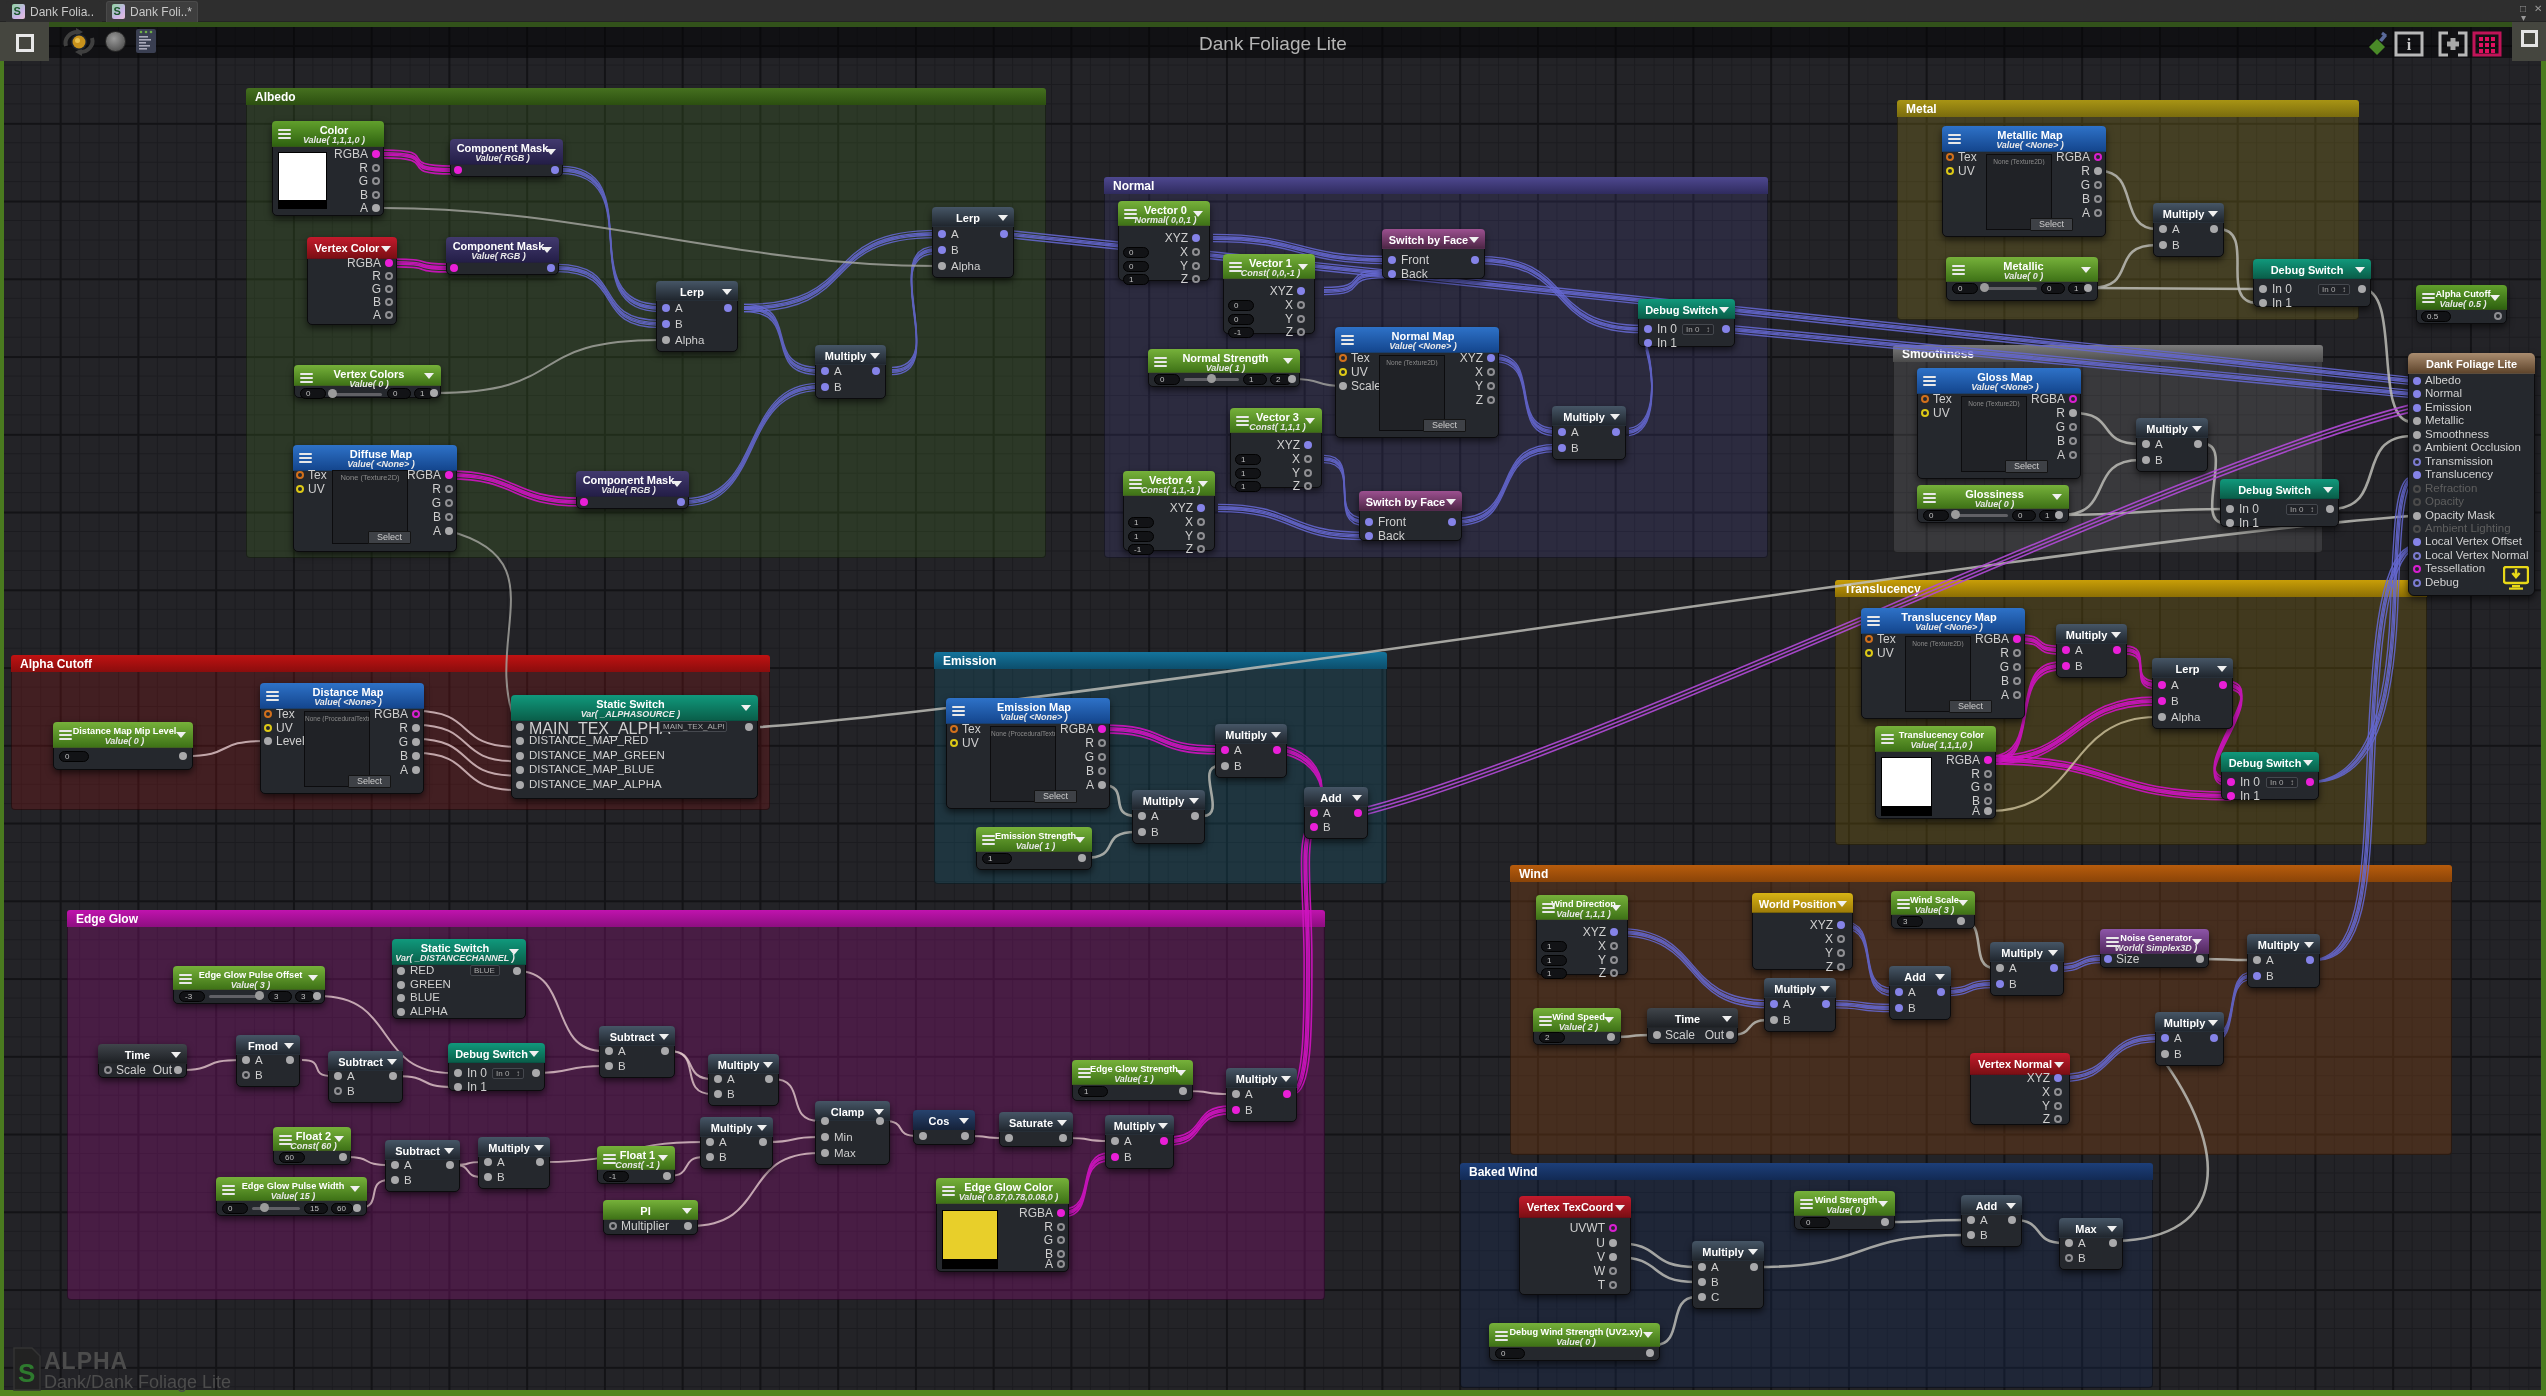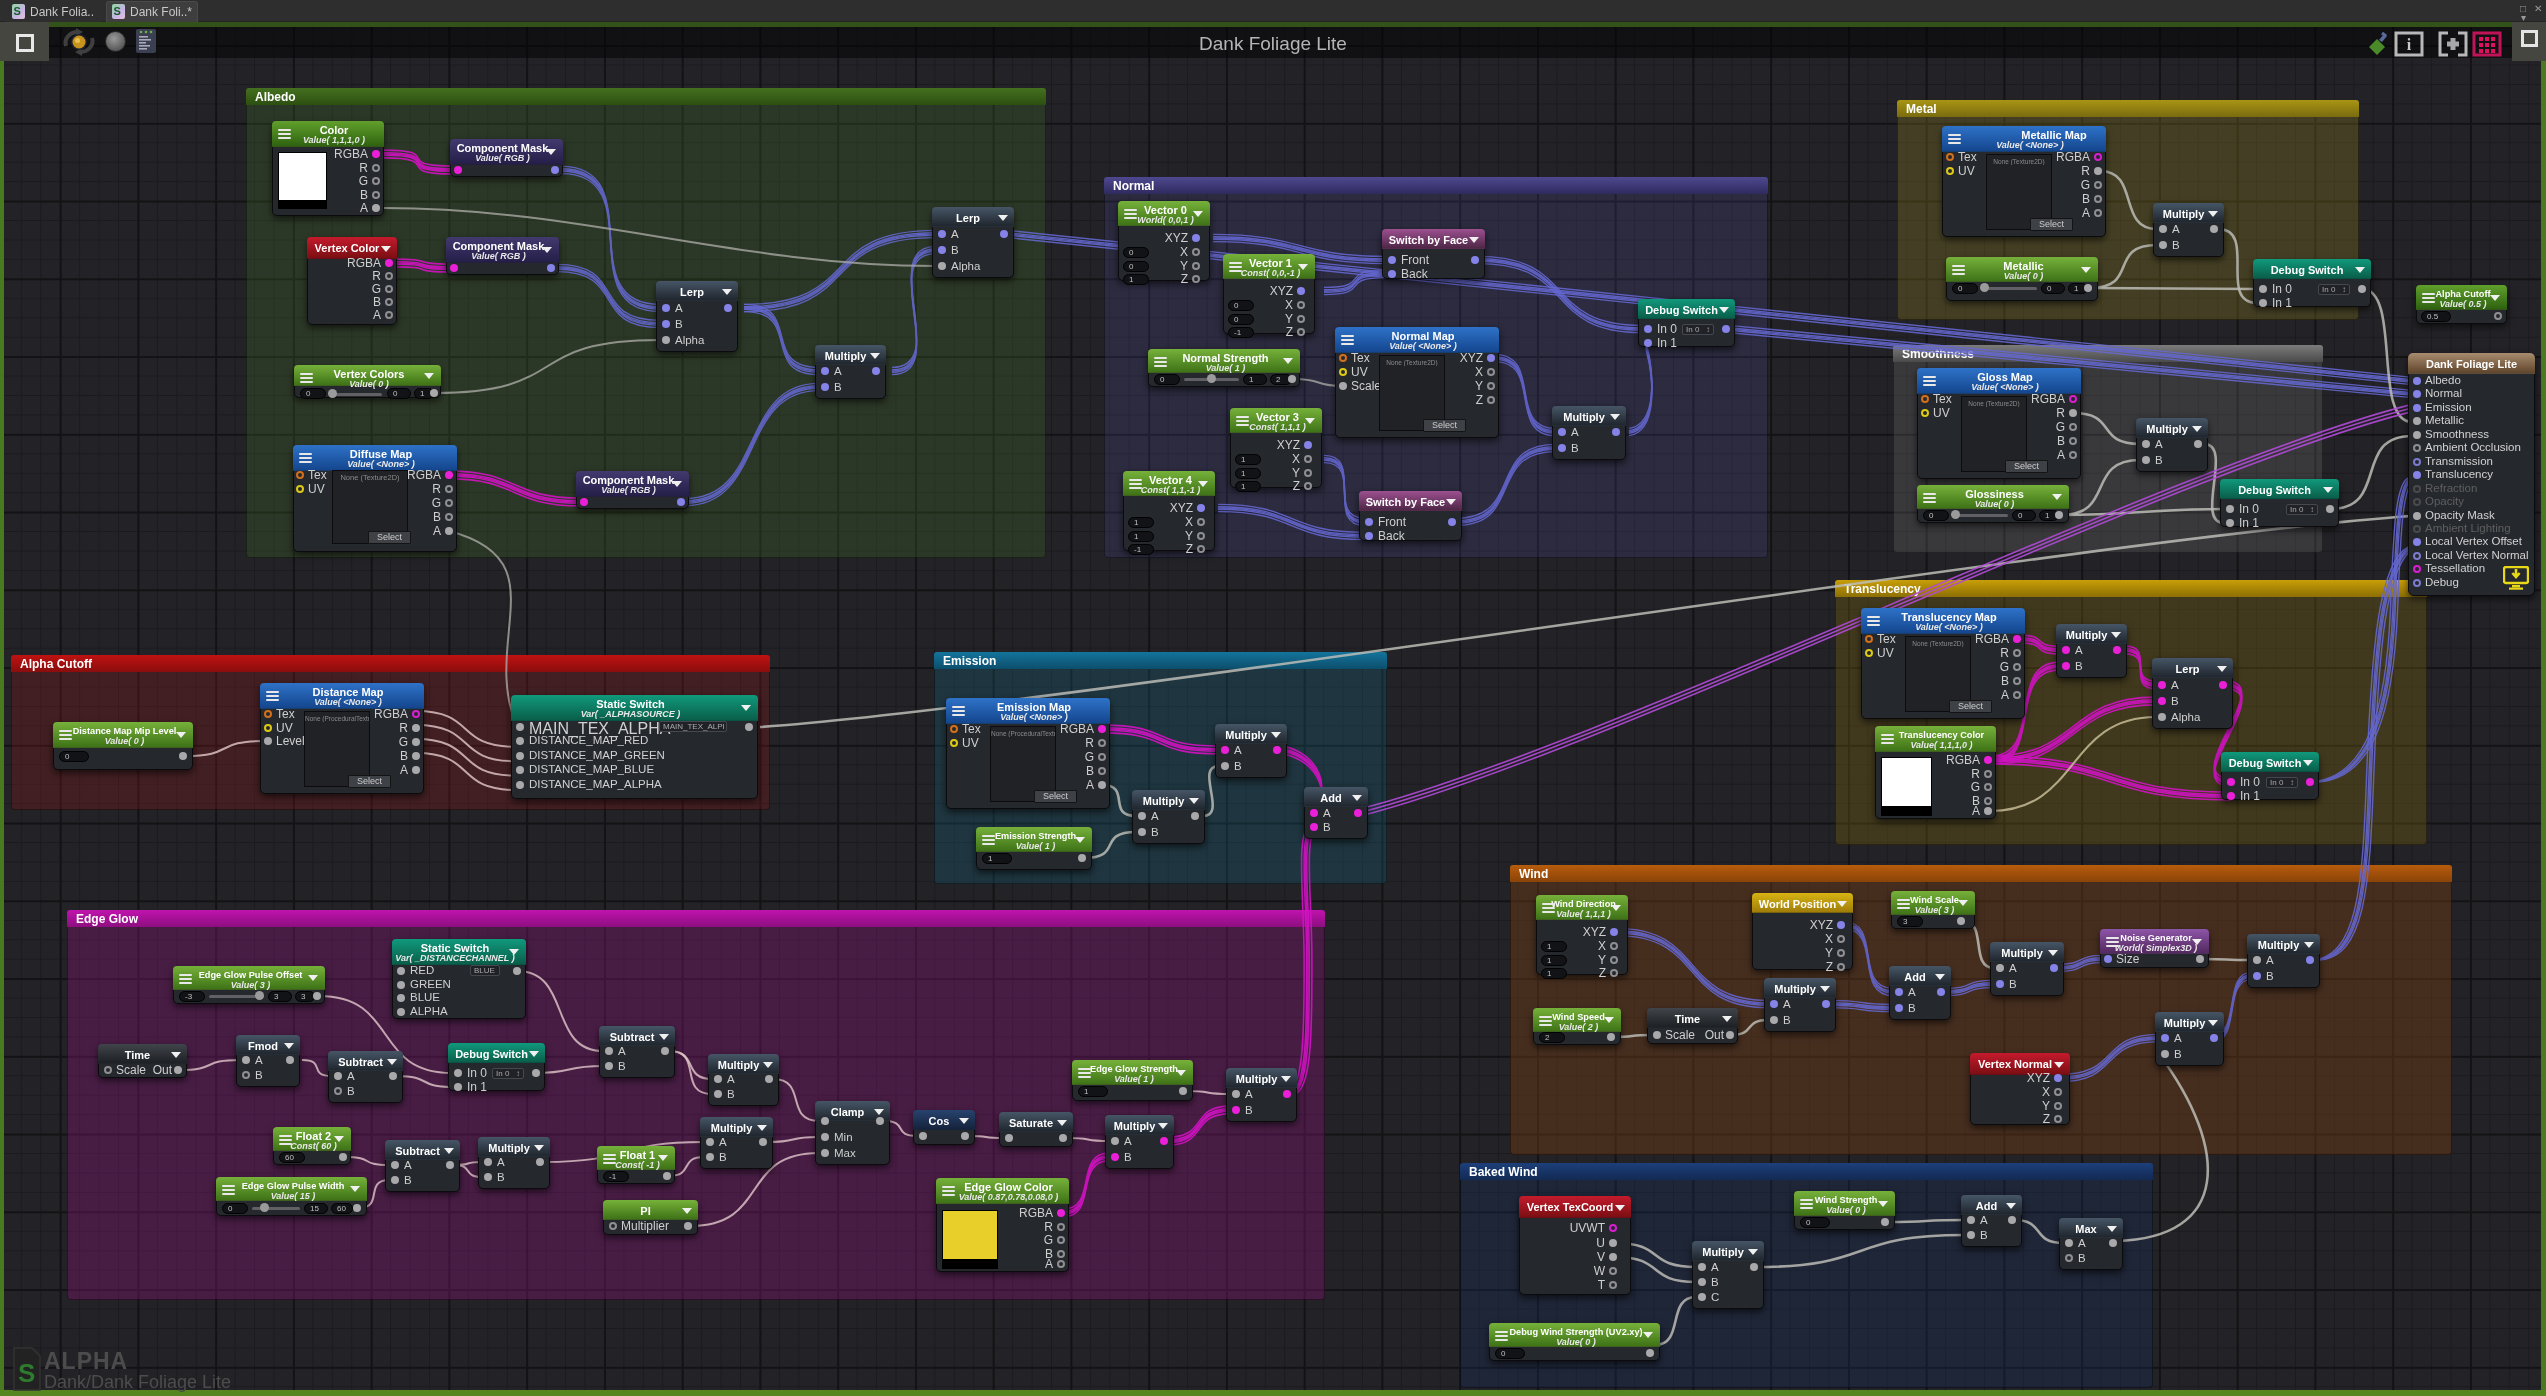--- a/index.html
+++ b/index.html
@@ -506,21 +506,21 @@
     <div style="position:absolute;left:938px;top:230px;width:8px;height:8px;border-radius:50%;background:#8583e8;"></div>
     <div style="position:absolute;left:951px;top:229px;font-size:11.5px;color:#cfcfcf;white-space:nowrap;line-height:1;">A</div>
     <div style="position:absolute;left:938px;top:246px;width:8px;height:8px;border-radius:50%;background:#8583e8;"></div>
     <div style="position:absolute;left:951px;top:245px;font-size:11.5px;color:#cfcfcf;white-space:nowrap;line-height:1;">B</div>
     <div style="position:absolute;left:938px;top:262px;width:8px;height:8px;border-radius:50%;background:#a9a9ab;"></div>
     <div style="position:absolute;left:951px;top:261px;font-size:11.5px;color:#cfcfcf;white-space:nowrap;line-height:1;">Alpha</div>
     <div style="position:absolute;left:1000px;top:230px;width:8px;height:8px;border-radius:50%;background:#8583e8;"></div>
     <div class="n" style="left:1118px;top:201px;width:92px;height:80px;"></div>
     <div class="hd" style="left:1118px;top:201px;width:92px;height:25px;background:linear-gradient(180deg,#76b13a,#3f7317);"></div>
     <div style="position:absolute;left:1165.5px;top:205px;font-size:11px;color:#fff;font-weight:bold;transform:translateX(-50%);white-space:nowrap;line-height:1;">Vector 0</div>
-    <div style="position:absolute;left:1165.5px;top:216px;font-size:9px;color:#e8e8e8;font-weight:bold;font-style:italic;transform:translateX(-50%);white-space:nowrap;line-height:1;">World( 0,0,1 )</div>
+    <div style="position:absolute;left:1165.5px;top:216px;font-size:9px;color:#e8e8e8;font-weight:bold;font-style:italic;transform:translateX(-50%);white-space:nowrap;line-height:1;">Normal( 0,0,1 )</div>
     <div style="position:absolute;left:1124px;top:209px;width:13px;height:2.4px;background:#e8e8e8;border-radius:1px;"></div>
     <div style="position:absolute;left:1124px;top:213px;width:13px;height:2.4px;background:#e8e8e8;border-radius:1px;"></div>
     <div style="position:absolute;left:1124px;top:217px;width:13px;height:2.4px;background:#e8e8e8;border-radius:1px;"></div>
     <div style="position:absolute;left:1193px;top:210.5px;width:0;height:0;border-left:5px solid transparent;border-right:5px solid transparent;border-top:6px solid #f0f0f0;"></div>
     <div style="position:absolute;left:1188px;top:232px;font-size:12px;color:#cfcfcf;transform:translateX(-100%);white-space:nowrap;line-height:1;">XYZ</div>
     <div style="position:absolute;left:1192px;top:234px;width:8px;height:8px;border-radius:50%;background:#8583e8;"></div>
     <div class="pil" style="left:1123px;top:247.0px;width:26px;height:11px;">0</div>
     <div style="position:absolute;left:1188px;top:246.0px;font-size:12px;color:#cfcfcf;transform:translateX(-100%);white-space:nowrap;line-height:1;">X</div>
     <div style="position:absolute;left:1192px;top:248.0px;width:8px;height:8px;border-radius:50%;border:2px solid #8f8f93;box-sizing:border-box;background:transparent;"></div>
     <div class="pil" style="left:1123px;top:260.5px;width:26px;height:11px;">0</div>
@@ -656,21 +656,21 @@
     <div style="position:absolute;left:1681.5px;top:305px;font-size:11px;color:#fff;font-weight:bold;transform:translateX(-50%);white-space:nowrap;line-height:1;">Debug Switch</div>
     <div style="position:absolute;left:1719px;top:307.0px;width:0;height:0;border-left:5px solid transparent;border-right:5px solid transparent;border-top:6px solid #f0f0f0;"></div>
     <div style="position:absolute;left:1644px;top:325px;width:8px;height:8px;border-radius:50%;background:#8583e8;"></div>
     <div style="position:absolute;left:1657px;top:323px;font-size:12px;color:#cfcfcf;white-space:nowrap;line-height:1;">In 0</div>
     <div style="position:absolute;left:1644px;top:339px;width:8px;height:8px;border-radius:50%;background:#8583e8;"></div>
     <div style="position:absolute;left:1657px;top:337px;font-size:12px;color:#cfcfcf;white-space:nowrap;line-height:1;">In 1</div>
     <div class="mdp" style="left:1682px;top:324px;width:32px;">In 0<span style="float:right;color:#999;">↕</span></div>
     <div style="position:absolute;left:1722px;top:325px;width:8px;height:8px;border-radius:50%;background:#8583e8;"></div>
     <div class="n" style="left:1942px;top:126px;width:164px;height:111px;"></div>
     <div class="hd" style="left:1942px;top:126px;width:164px;height:26px;background:linear-gradient(180deg,#2e72c8,#14468e);"></div>
-    <div style="position:absolute;left:2030.0px;top:130px;font-size:11px;color:#fff;font-weight:bold;transform:translateX(-50%);white-space:nowrap;line-height:1;margin-left:24px;">Metallic Map</div>
+    <div style="position:absolute;left:2030.0px;top:130px;font-size:11px;color:#fff;font-weight:bold;transform:translateX(-50%);white-space:nowrap;line-height:1;">Metallic Map</div>
     <div style="position:absolute;left:2030.0px;top:141px;font-size:9px;color:#e8e8e8;font-weight:bold;font-style:italic;transform:translateX(-50%);white-space:nowrap;line-height:1;">Value( &lt;None&gt; )</div>
     <div style="position:absolute;left:1948px;top:134px;width:13px;height:2.4px;background:#e8e8e8;border-radius:1px;"></div>
     <div style="position:absolute;left:1948px;top:138px;width:13px;height:2.4px;background:#e8e8e8;border-radius:1px;"></div>
     <div style="position:absolute;left:1948px;top:142px;width:13px;height:2.4px;background:#e8e8e8;border-radius:1px;"></div>
     <div style="position:absolute;left:1946px;top:153px;width:8px;height:8px;border-radius:50%;border:2px solid #d2701c;box-sizing:border-box;background:transparent;"></div>
     <div style="position:absolute;left:1958px;top:151px;font-size:12px;color:#cfcfcf;white-space:nowrap;line-height:1;">Tex</div>
     <div style="position:absolute;left:1946px;top:167px;width:8px;height:8px;border-radius:50%;border:2px solid #ddc916;box-sizing:border-box;background:transparent;"></div>
     <div style="position:absolute;left:1958px;top:165px;font-size:12px;color:#cfcfcf;white-space:nowrap;line-height:1;">UV</div>
     <div style="position:absolute;left:1986px;top:154px;width:66px;height:76px;background:#202226;border:1px solid #0c0c0e;"></div>
     <div style="position:absolute;left:1987px;top:158px;width:64px;font-size:6.5px;color:#8b8b8b;text-align:center;white-space:nowrap;overflow:hidden;">None (Texture2D)</div>

